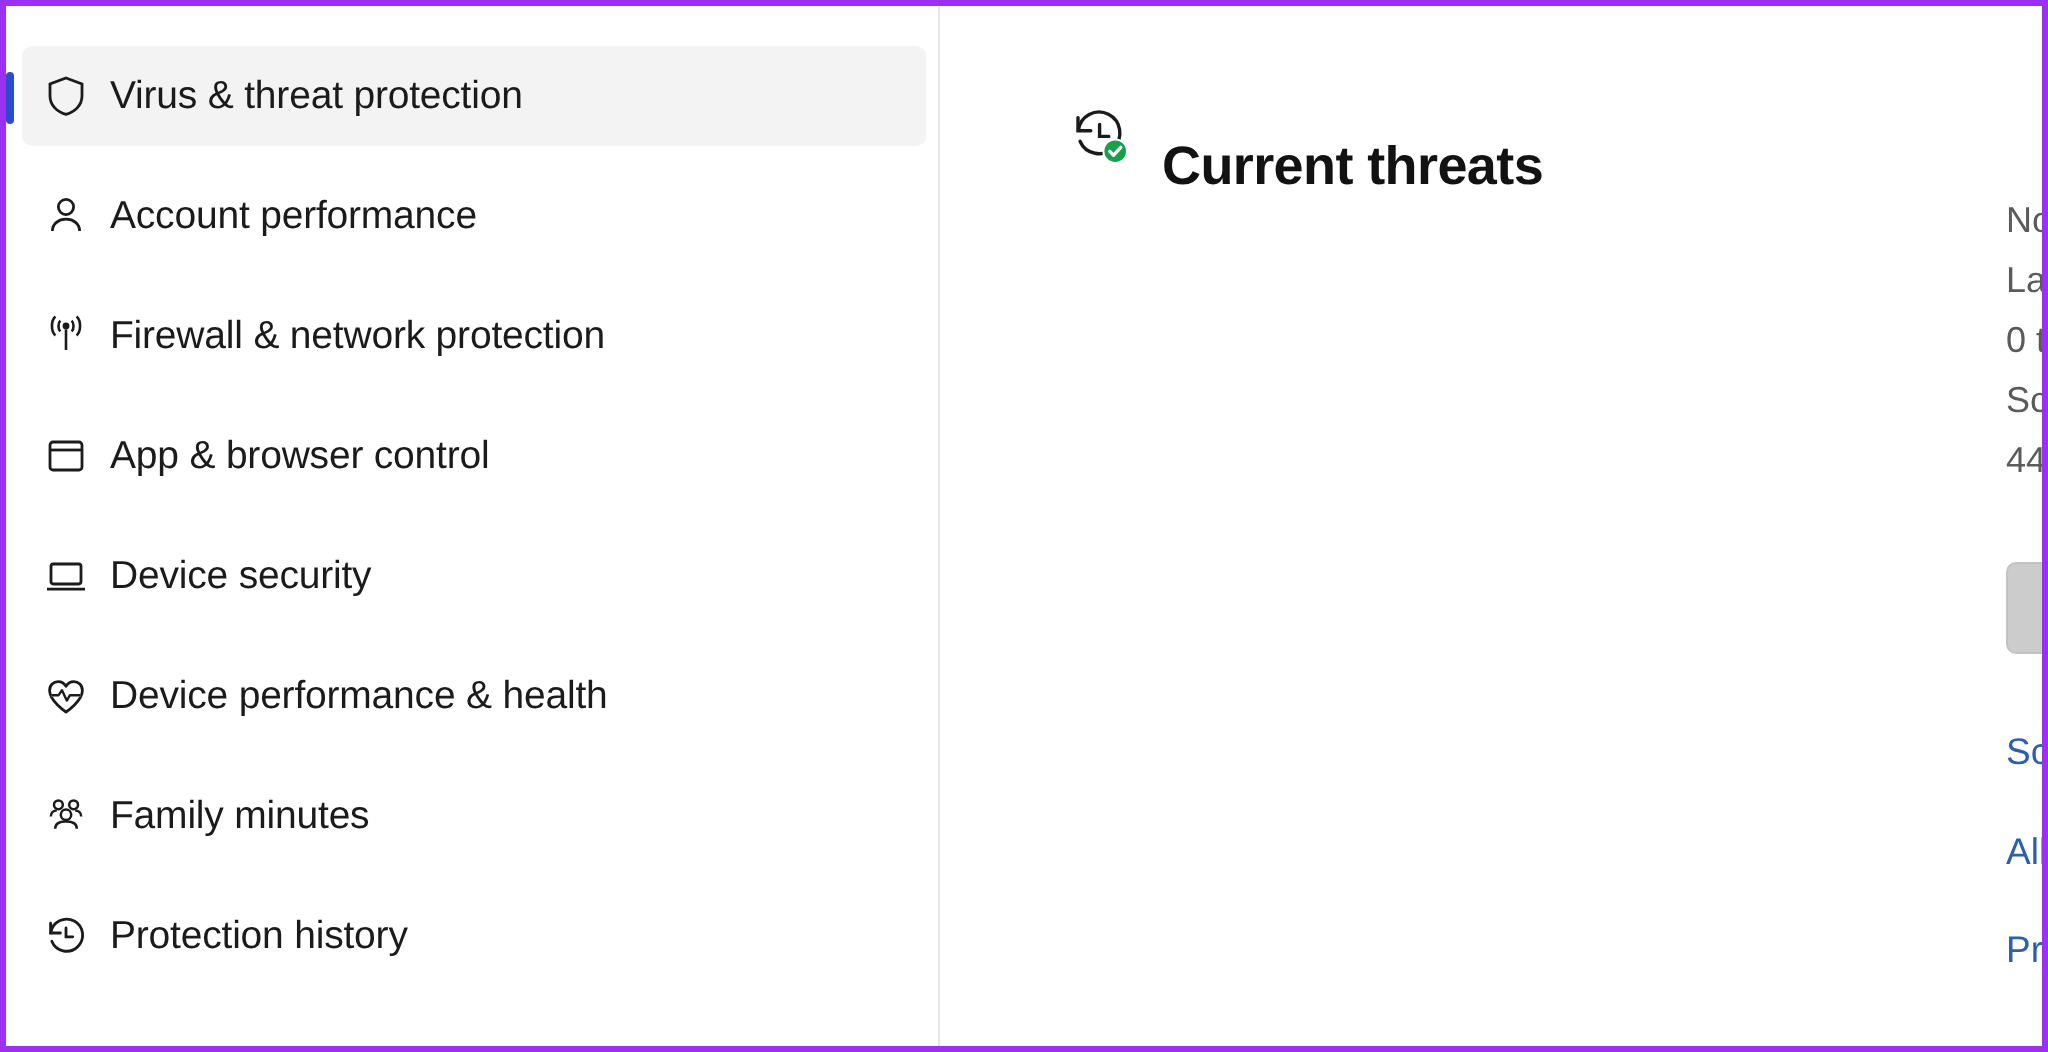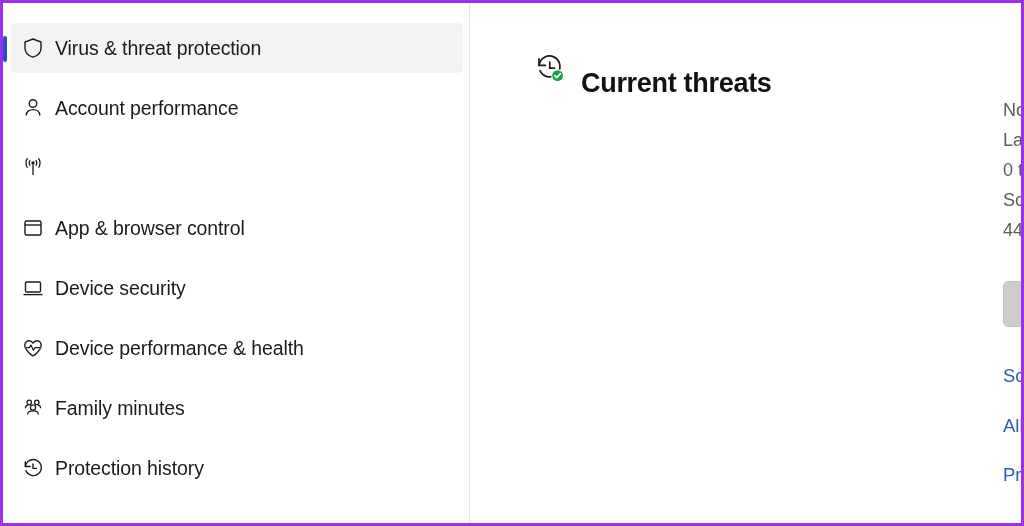--- a/index.html
+++ b/index.html
@@ -184,20 +184,21 @@
       <span class="nav-icon">
         <svg width="24" height="24" viewBox="0 0 24 24" fill="none" stroke="#1b1b1b" stroke-width="1.3">
           <circle cx="12" cy="7" r="1.7" fill="#1b1b1b" stroke="none"></circle>
           <path d="M12 8.7 V19"></path>
           <path d="M9.2 4.3 C7.9 5.5 7.9 8.5 9.2 9.7"></path>
           <path d="M14.8 4.3 C16.1 5.5 16.1 8.5 14.8 9.7"></path>
           <path d="M6.7 2.3 C4.4 4.3 4.4 9.7 6.7 11.7"></path>
           <path d="M17.3 2.3 C19.6 4.3 19.6 9.7 17.3 11.7"></path>
         </svg>
       </span>
+      <span class="nav-label">Firewall &amp; network protection</span>
     </div>
 
     <div class="nav-item" style="top:200px;">
       <span class="nav-icon">
         <svg width="24" height="24" viewBox="0 0 24 24" fill="none" stroke="#1b1b1b" stroke-width="1.4">
           <rect x="4" y="5" width="16" height="14" rx="1.5"></rect>
           <path d="M4 9 H20"></path>
         </svg>
       </span>
       <span class="nav-label">App &amp; browser control</span>

